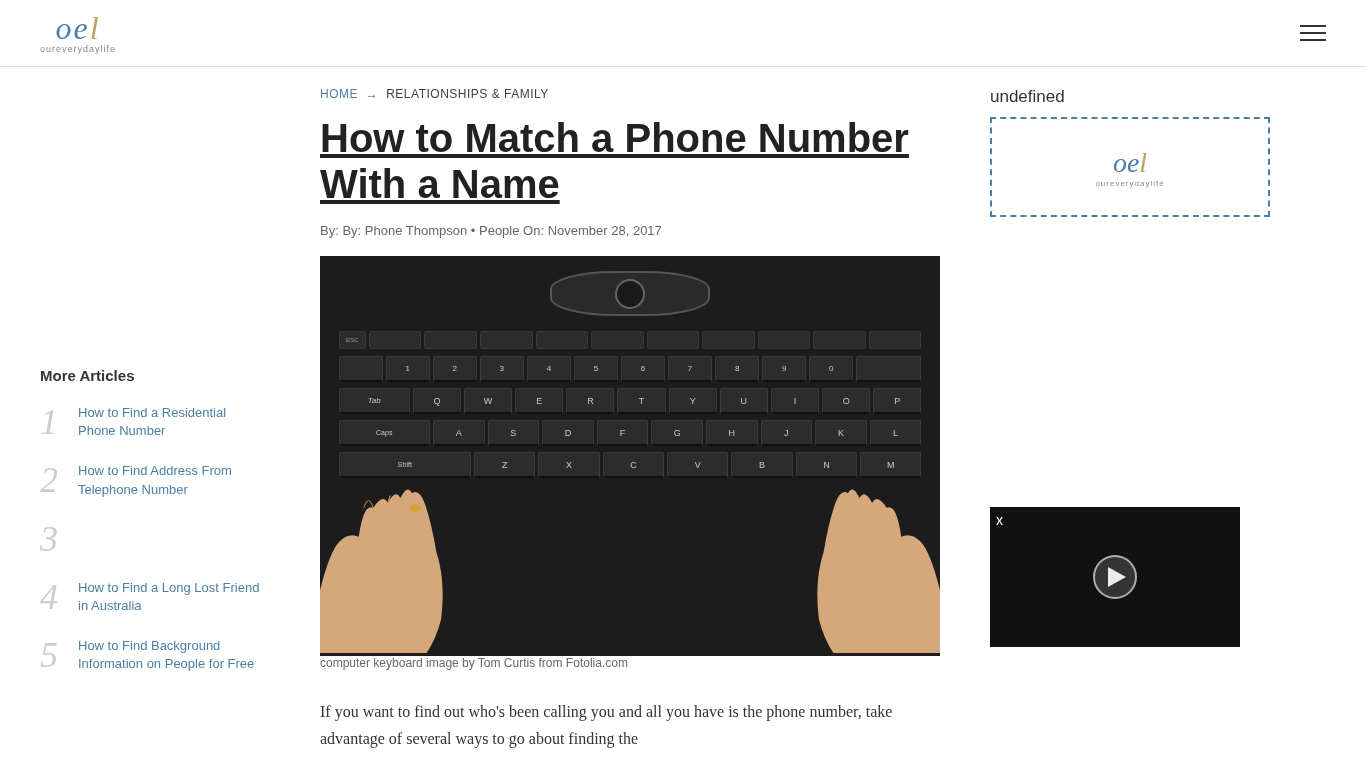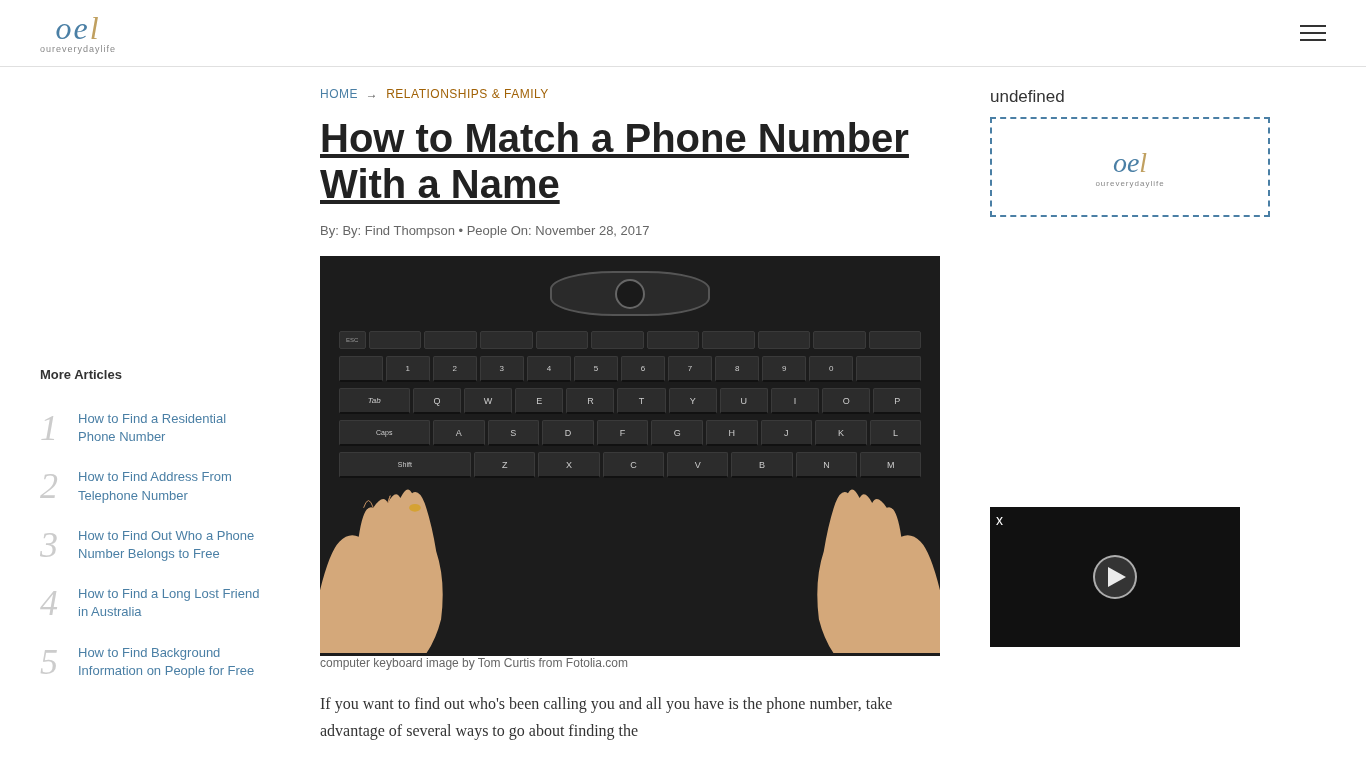--- a/index.html
+++ b/index.html
@@ -60,23 +60,23 @@
     
     .sidebar {
       width: 290px;
       min-width: 290px;
       padding: 20px 30px 20px 40px;
       padding-top: 300px;
     }
     .more-articles-title {
       font-family: Arial, Helvetica, sans-serif;
       font-weight: bold;
-      font-size: 13px;
+      font-size: 15px;
       color: #333;
-      margin-bottom: 28px;
+      margin-bottom: 20px;
     }
     .article-list {
       list-style: none;
     }
     .article-list li {
       display: flex;
       align-items: flex-start;
       margin-bottom: 22px;
       gap: 10px;
     }
@@ -148,21 +148,21 @@
       position: relative;
       overflow: hidden;
       display: flex;
       align-items: flex-end;
       justify-content: center;
     }
     .image-caption {
       font-family: Arial, Helvetica, sans-serif;
       font-size: 12px;
       color: #666;
-      margin-bottom: 20px;
+      margin-bottom: 28px;
     }
 
     
     .article-body {
       font-family: Georgia, 'Times New Roman', serif;
       font-size: 16px;
       line-height: 1.7;
       color: #333;
     }
 
@@ -279,44 +279,43 @@
       <li>
         <span class="article-number">1</span>
         <a class="article-link" href="#">How to Find a Residential Phone Number</a>
       </li>
       <li>
         <span class="article-number">2</span>
         <a class="article-link" href="#">How to Find Address From Telephone Number</a>
       </li>
       <li>
         <span class="article-number">3</span>
-        <a class="article-link" href="#">How to Find Out Who a Phone Number Belongs to Free</a>
       </li>
       <li>
         <span class="article-number">4</span>
         <a class="article-link" href="#">How to Find a Long Lost Friend in Australia</a>
       </li>
       <li>
         <span class="article-number">5</span>
         <a class="article-link" href="#">How to Find Background Information on People for Free</a>
       </li>
     </ul>
   </aside>
 
   <main class="content-area">
     <nav class="breadcrumb">
       <a href="#" style="color:#4a7fa5;text-decoration:none;">HOME</a>
       <span>→</span>
-      <a href="#" style="color:#a16207;text-decoration:none;margin-top:40px;">RELATIONSHIPS &amp; FAMILY</a>
+      <a href="#" style="color:#404040;text-decoration:none;margin-top:40px;">RELATIONSHIPS &amp; FAMILY</a>
     </nav>
 
     <h1 class="article-title">How to Match a Phone Number With a Name</h1>
 
     <div class="byline">
-      <span>By: </span><span style="margin-right:0">By: Find Thompson</span><span> • </span><span>People On: </span><span>November 28, 2017</span>
+      <span>By: </span><span style="margin-right:0">By: Phone Thompson</span><span> • </span><span>People On: </span><span>November 28, 2017</span>
     </div>
 
     <div class="article-image-container">
       <div class="article-image">
         <div class="keyboard-visual">
 
           <div style="position:absolute;top:15px;left:50%;transform:translateX(-50%);width:160px;height:45px;background:#2a2a2a;border-radius:40%;border:2px solid #555;">
             <div style="position:absolute;top:50%;left:50%;transform:translate(-50%,-50%);width:30px;height:30px;border-radius:50%;background:#1a1a1a;border:2px solid #666;"></div>
           </div>
 

